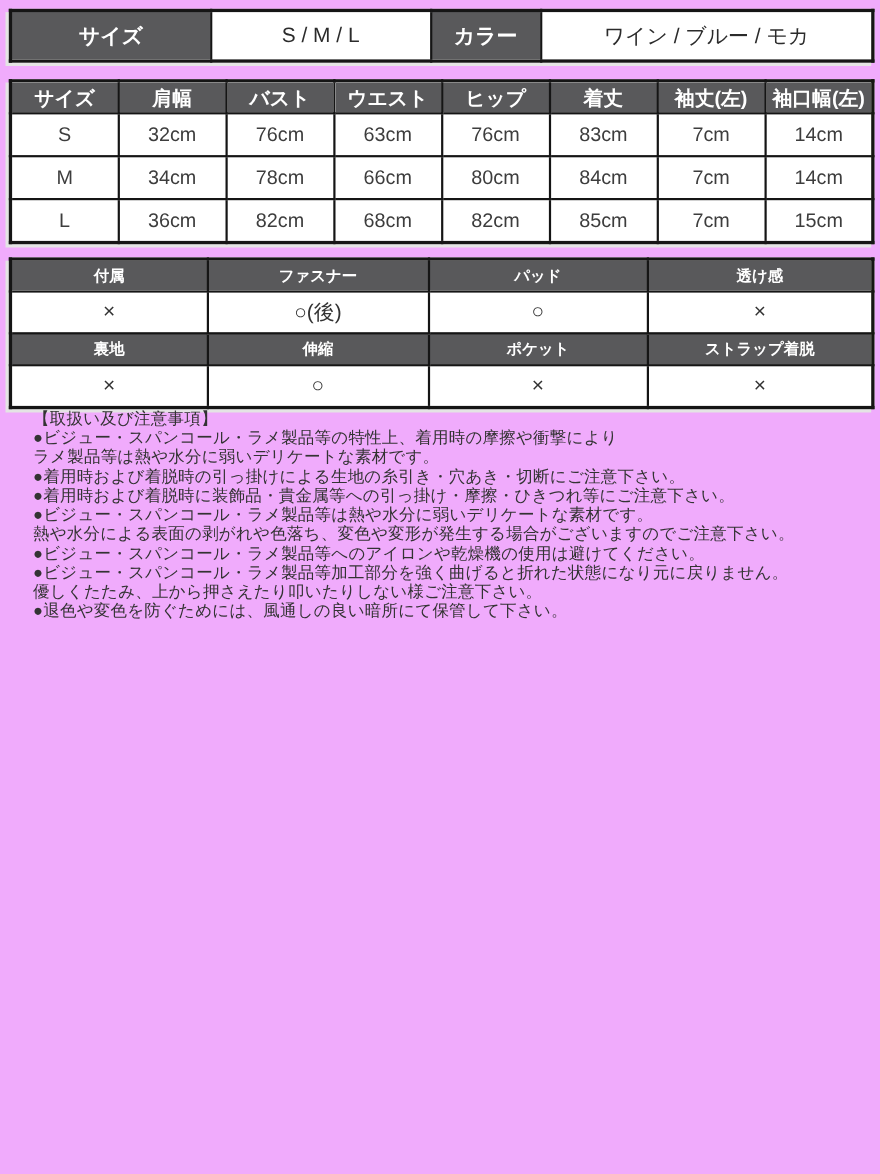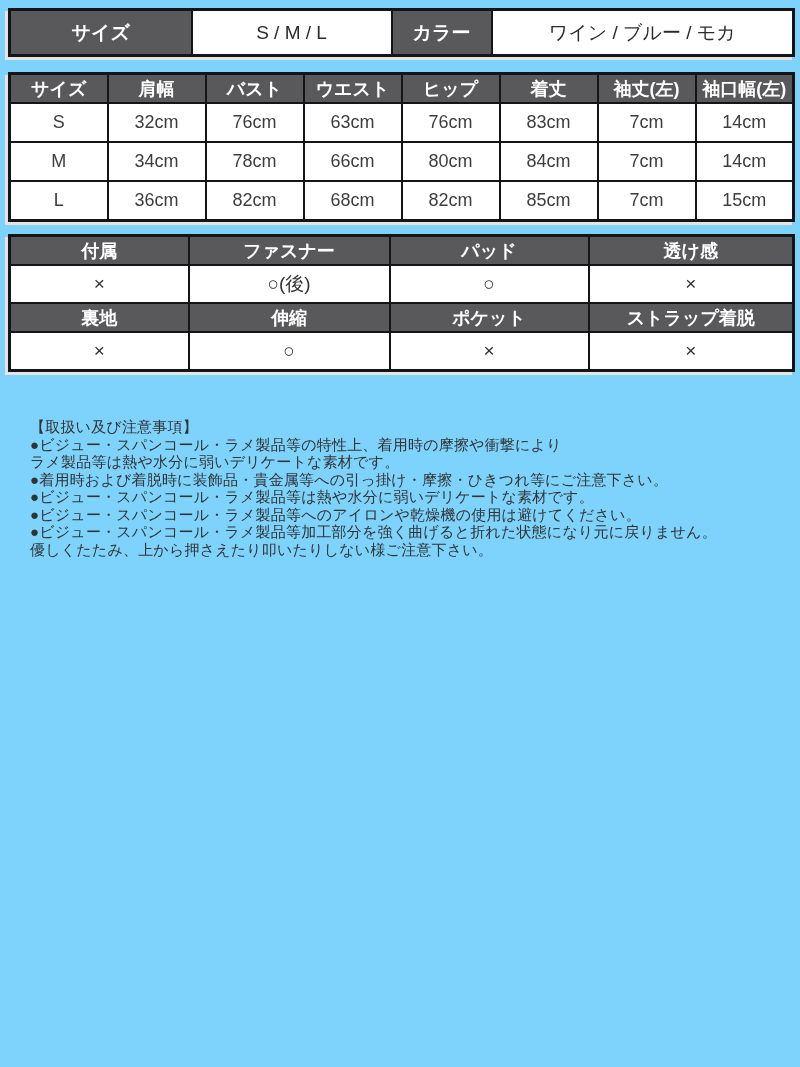--- a/index.html
+++ b/index.html
@@ -5,21 +5,21 @@
   html, body {
     margin: 0;
     padding: 0;
     background: #ffffff;
     font-family: "Liberation Sans", sans-serif;
   }
   .page {
     position: relative;
     width: 800px;
     height: 1067px;
-    background: #7dd3fc;
+    background: #f0abfc;
     overflow: hidden;
     box-sizing: border-box;
     padding: 8px 20px 0 8px;
     color: #222;
   }
   table {
     border-collapse: collapse;
     table-layout: fixed;
     width: 784px;
     border: 3px solid #151515;
@@ -44,25 +44,24 @@
     color: #2b2b2b;
   }
   
   .t1 { margin-bottom: 15px; }
   .t1 td { height: 43px; font-size: 19px; }
   
   .t2 { margin-bottom: 12px; }
   .t2 .hrow td { height: 27px; font-size: 18px; }
   .t2 .drow td { height: 37px; font-size: 18px; color: #3d3d3d; }
   
-  .t3 .hrow td { height: 27px; font-size: 18px; }
+  .t3 .hrow td { height: 27px; font-size: 14px; }
   .t3 .vrow td { height: 36px; font-size: 19px; color: #333; }
   
   .notes {
-    margin-top: 46px;
     padding-left: 22px;
     font-size: 15px;
     line-height: 17.5px;
     color: #333333;
     letter-spacing: 0.2px;
   }
   .notes div { white-space: nowrap; }
 </style>
 </head>
 <body>
@@ -173,20 +172,23 @@
       <td class="light">×</td>
       <td class="light">×</td>
     </tr>
   </tbody>
     </table>
 
   <div class="notes">
     <div>【取扱い及び注意事項】</div>
     <div>●ビジュー・スパンコール・ラメ製品等の特性上、着用時の摩擦や衝撃により</div>
     <div>ラメ製品等は熱や水分に弱いデリケートな素材です。</div>
+    <div>●着用時および着脱時の引っ掛けによる生地の糸引き・穴あき・切断にご注意下さい。</div>
     <div>●着用時および着脱時に装飾品・貴金属等への引っ掛け・摩擦・ひきつれ等にご注意下さい。</div>
     <div>●ビジュー・スパンコール・ラメ製品等は熱や水分に弱いデリケートな素材です。</div>
+    <div>熱や水分による表面の剥がれや色落ち、変色や変形が発生する場合がございますのでご注意下さい。</div>
     <div>●ビジュー・スパンコール・ラメ製品等へのアイロンや乾燥機の使用は避けてください。</div>
     <div>●ビジュー・スパンコール・ラメ製品等加工部分を強く曲げると折れた状態になり元に戻りません。</div>
     <div>優しくたたみ、上から押さえたり叩いたりしない様ご注意下さい。</div>
+    <div>●退色や変色を防ぐためには、風通しの良い暗所にて保管して下さい。</div>
   </div>
 
 </div>
 
 </body></html>

